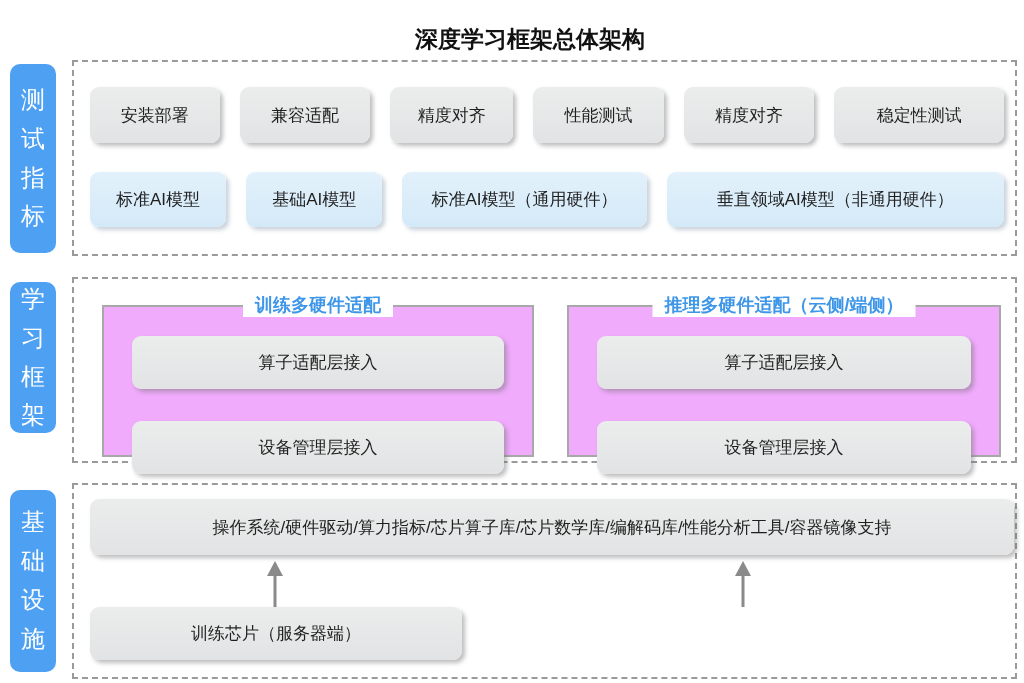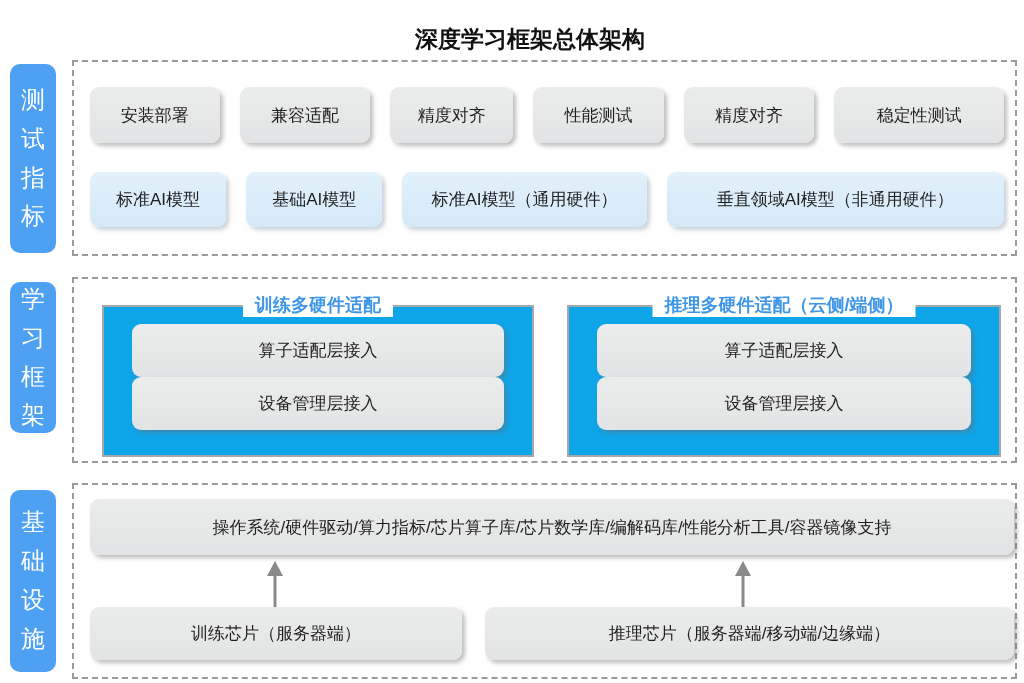--- a/index.html
+++ b/index.html
@@ -41,30 +41,30 @@
   .bbox{
     background:linear-gradient(180deg,#e2f1fb,#d4e9f8);
     border-radius:9px;
     box-shadow:3px 3px 4px rgba(120,140,160,0.40);
     display:flex;align-items:center;justify-content:center;
     font-size:17px;color:#1f1f1f;box-sizing:border-box;text-align:center;
   }
   
   .group{
     position:absolute;top:26px;height:152px;border:2px solid #a8a8a8;
-    box-sizing:border-box;background:#0ea5e9;
+    box-sizing:border-box;background:#f0abfc;
     display:flex;flex-direction:column;align-items:center;
-    padding-top:17px;
+    padding-top:17px;gap:20px;
   }
   .group .legend{
     position:absolute;top:-14px;left:50%;transform:translateX(-50%);
     background:#ffffff;padding:0 12px;white-space:nowrap;
     color:#3e96e8;font-size:18px;font-weight:700;
   }
-  .group .inner{width:87%;height:53px;flex:none;}
+  .group .inner{width:87%;height:53px;flex:none;margin-top:12px;}
   
   .platform{position:absolute;left:16px;top:14px;width:924px;height:56px;}
   .chip{position:absolute;top:122px;height:53px;text-align:center;}
   .arrow{position:absolute;width:16px;height:46px;}
 </style>
 </head>
 <body>
 
 <div class="stage">
 
@@ -115,16 +115,15 @@
     <svg class="arrow" style="left:193px;top:76px" viewBox="0 0 16 46">
       <polygon points="8,0 0,15 16,15" fill="#8a8a8a"></polygon>
       <rect x="6.5" y="13" width="3" height="33" fill="#8a8a8a"></rect>
     </svg>
     <svg class="arrow" style="left:661px;top:76px" viewBox="0 0 16 46">
       <polygon points="8,0 0,15 16,15" fill="#8a8a8a"></polygon>
       <rect x="6.5" y="13" width="3" height="33" fill="#8a8a8a"></rect>
     </svg>
 
     <div class="gbox chip" style="left:16px;width:372px">训练芯片（服务器端）</div>
-    <div class="gbox chip" style="left:411px;width:529px">推理芯片（服务器端/移动端/边缘端）</div>
   </div>
 
 </div>
 
 </body></html>

